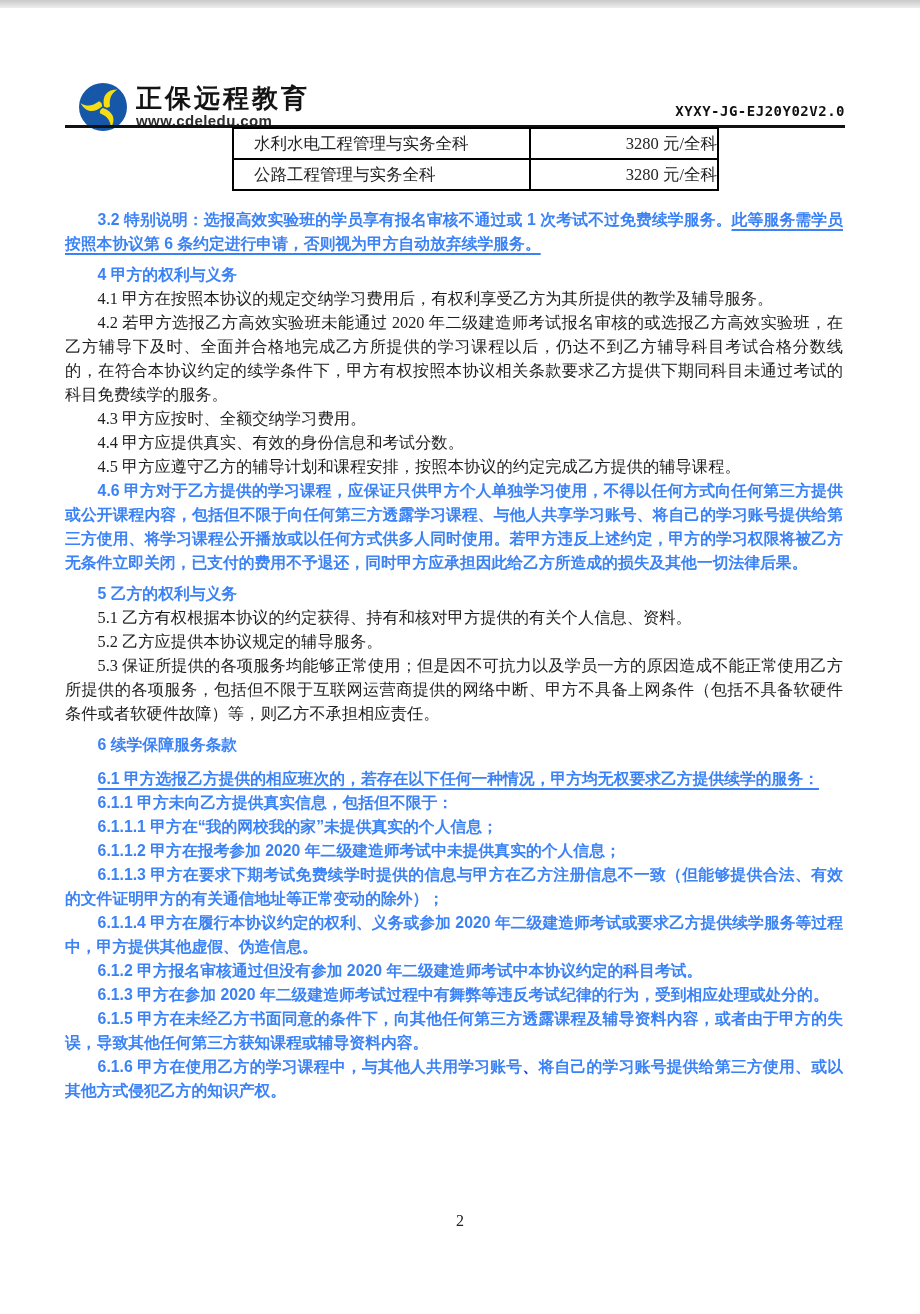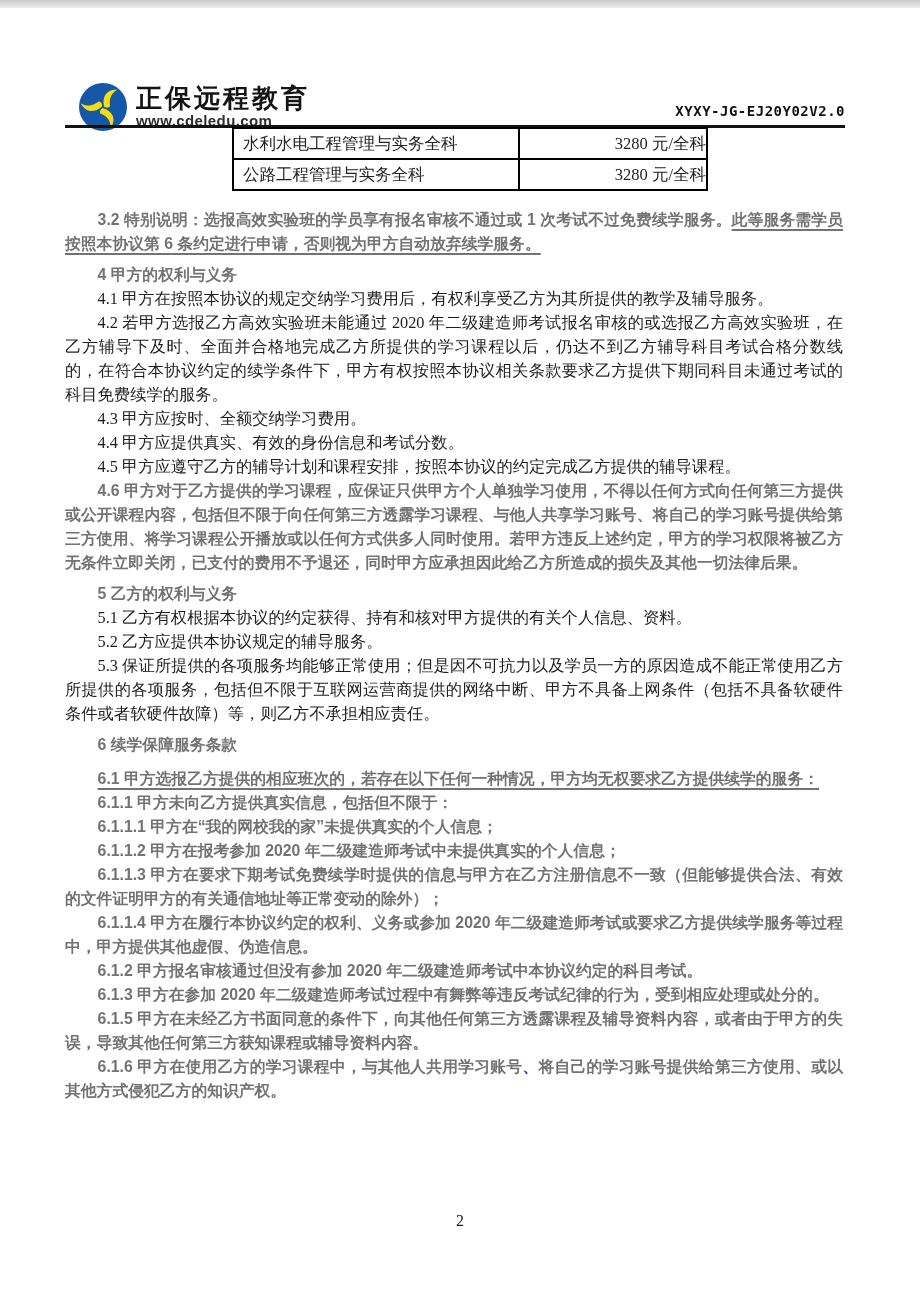--- a/index.html
+++ b/index.html
@@ -30,31 +30,31 @@
   }
   .header-rule{position:absolute;top:125px;left:65px;width:780px;height:3px;background:#121212;}
   
   .price-table{
     position:absolute;top:127px;left:232px;border-collapse:collapse;
     font-size:16.5px;color:#222;
   }
   .price-table td{
     border:2px solid #000;height:29px;padding:0;
   }
-  .price-table td.course{width:275px;padding-left:9px;text-align:left;}
+  .price-table td.course{width:275px;padding-left:20px;text-align:left;}
   .price-table td.price{width:186px;text-align:right;margin-top:25px;}
   
   .doc-body{
     position:absolute;top:208px;left:65px;width:778px;
     font-size:16.3px;line-height:24px;text-align:justify;
   }
   .para{margin:0;text-indent:2em;}
   .heading{margin-top:7px;}
   .space-before{margin-top:10px;}
-  .b{font-weight:bold;color:#737373;font-family:"Liberation Sans","DejaVu Sans",sans-serif;font-size:15.8px;}
+  .b{font-weight:bold;color:#3b82f6;font-family:"Liberation Sans","DejaVu Sans",sans-serif;font-size:15.8px;}
   .u{text-decoration:underline;text-decoration-thickness:2px;text-underline-offset:4px;}
   
   .footer{position:absolute;top:1212px;left:0;width:920px;text-align:center;}
   .page-num{font-size:16px;color:#222;}
 </style>
 </head>
 <body>
 
 <div class="page">
 

